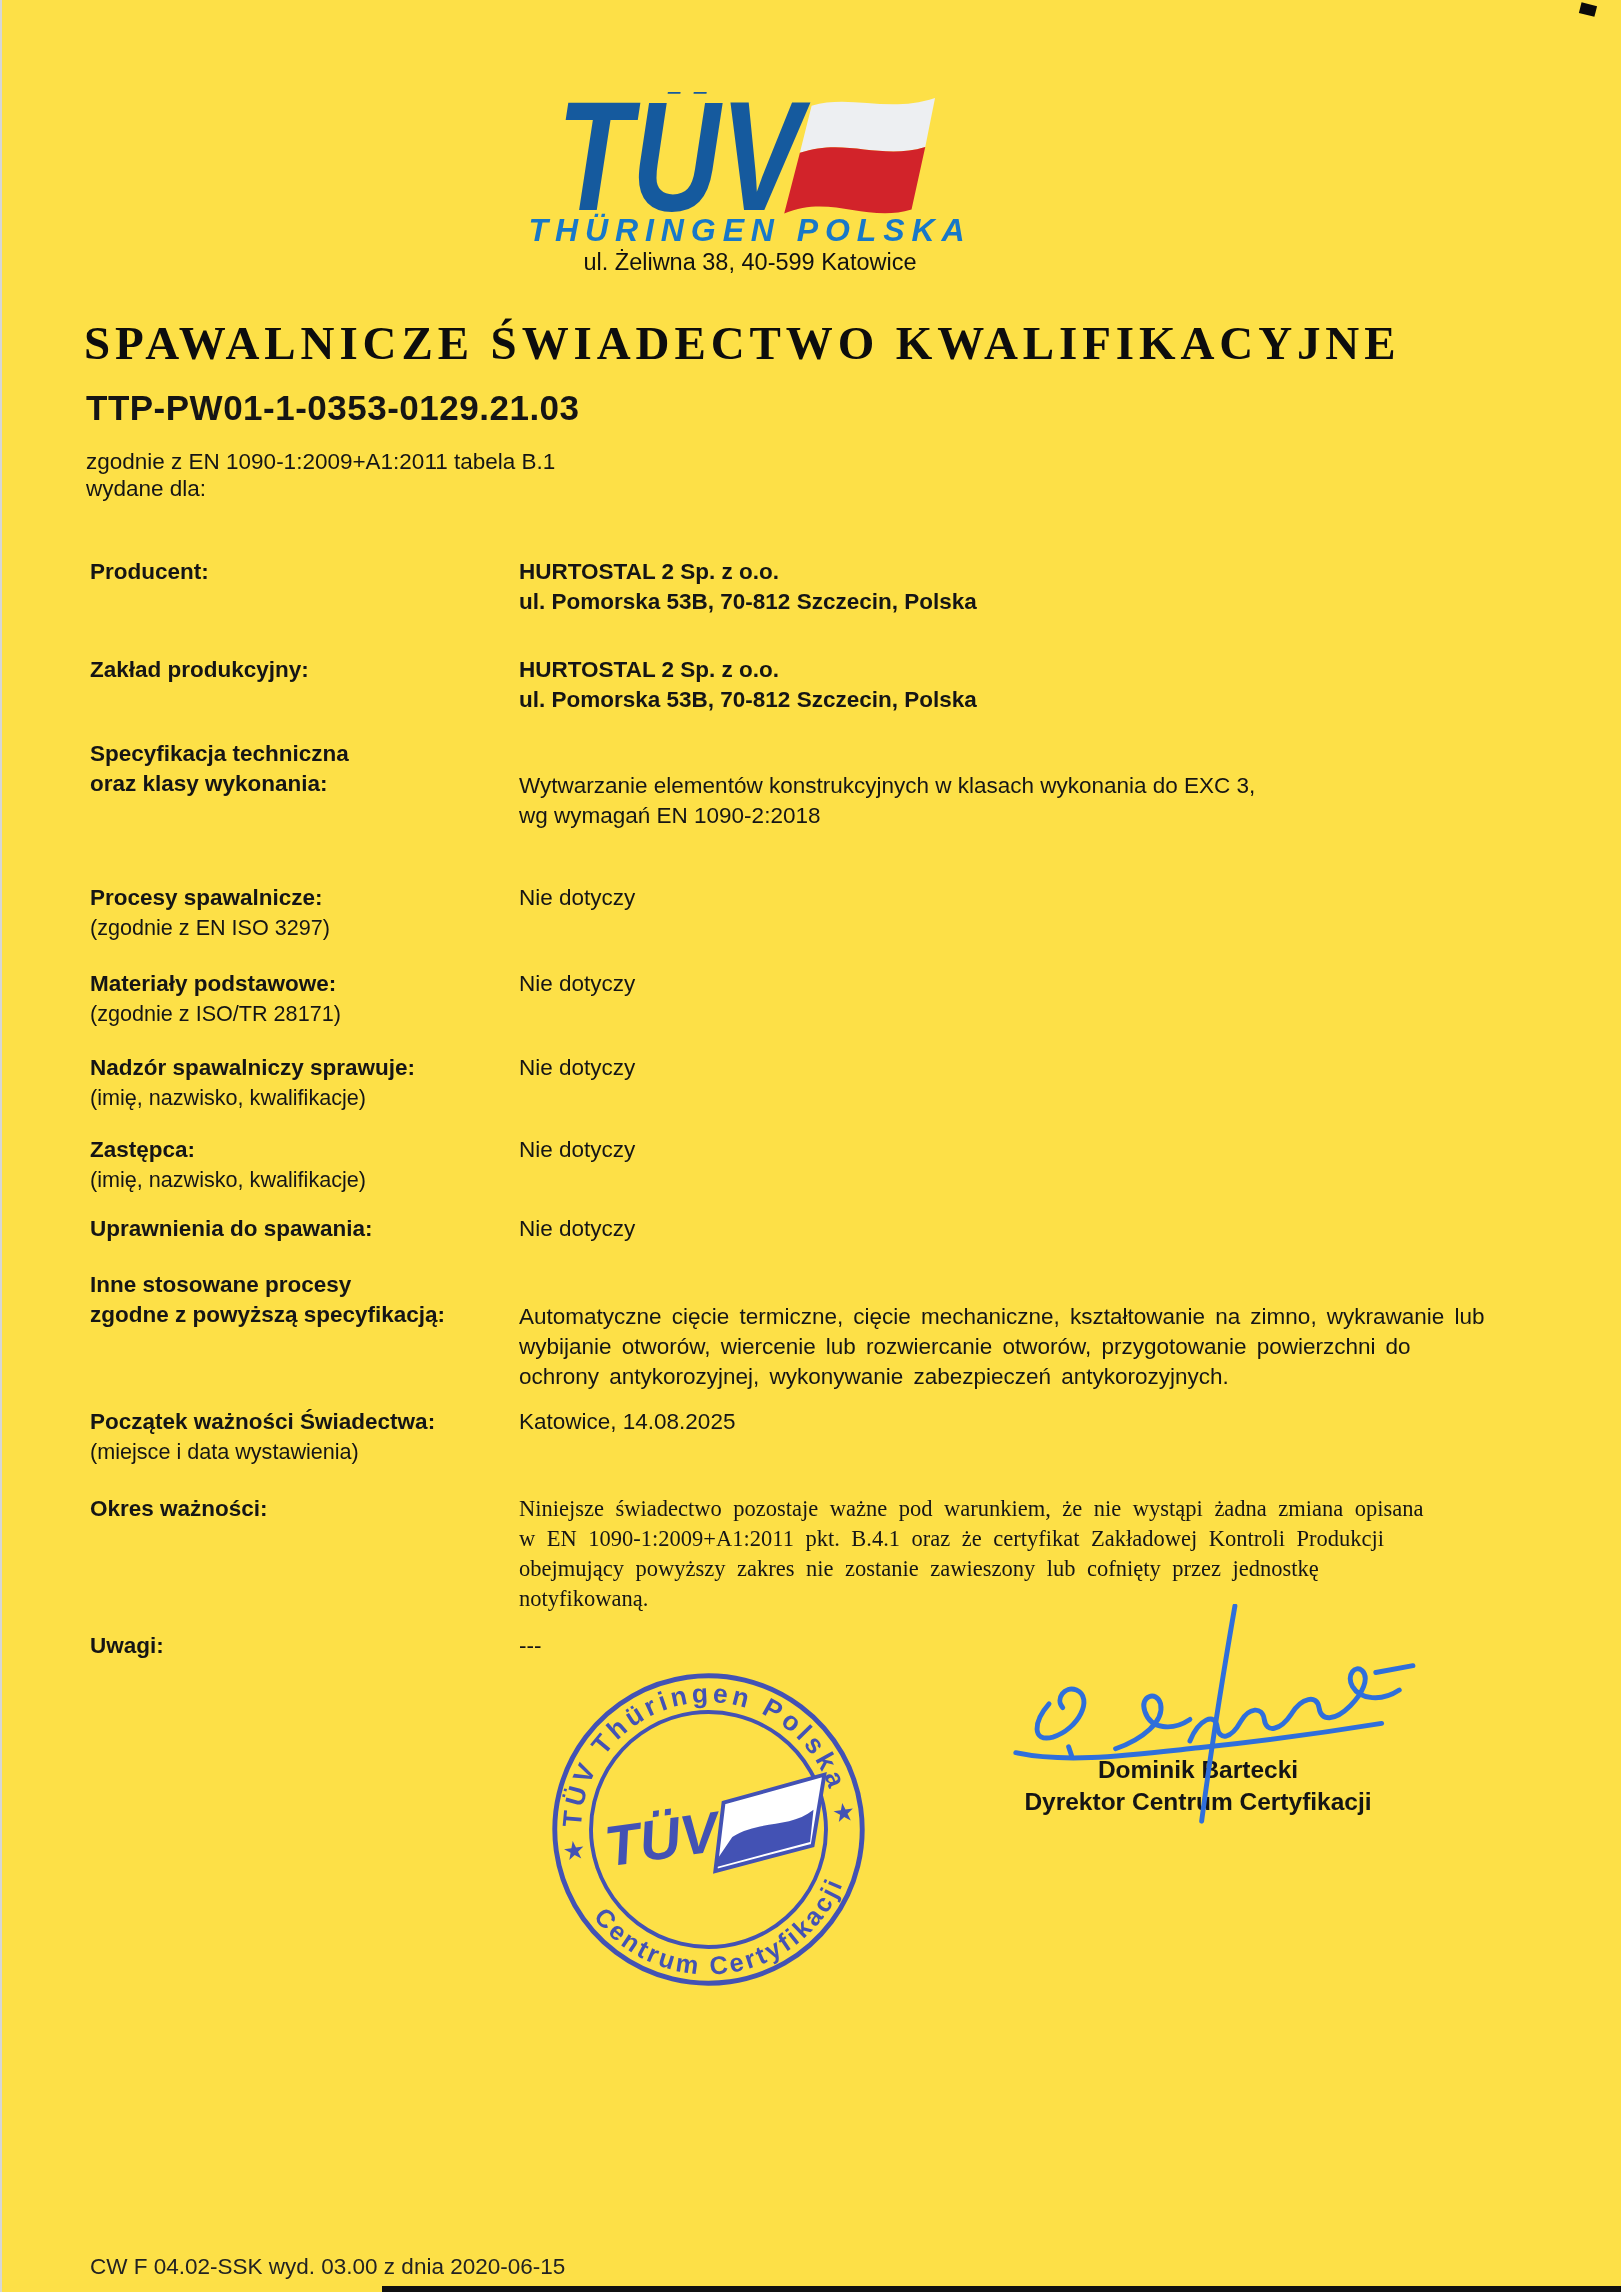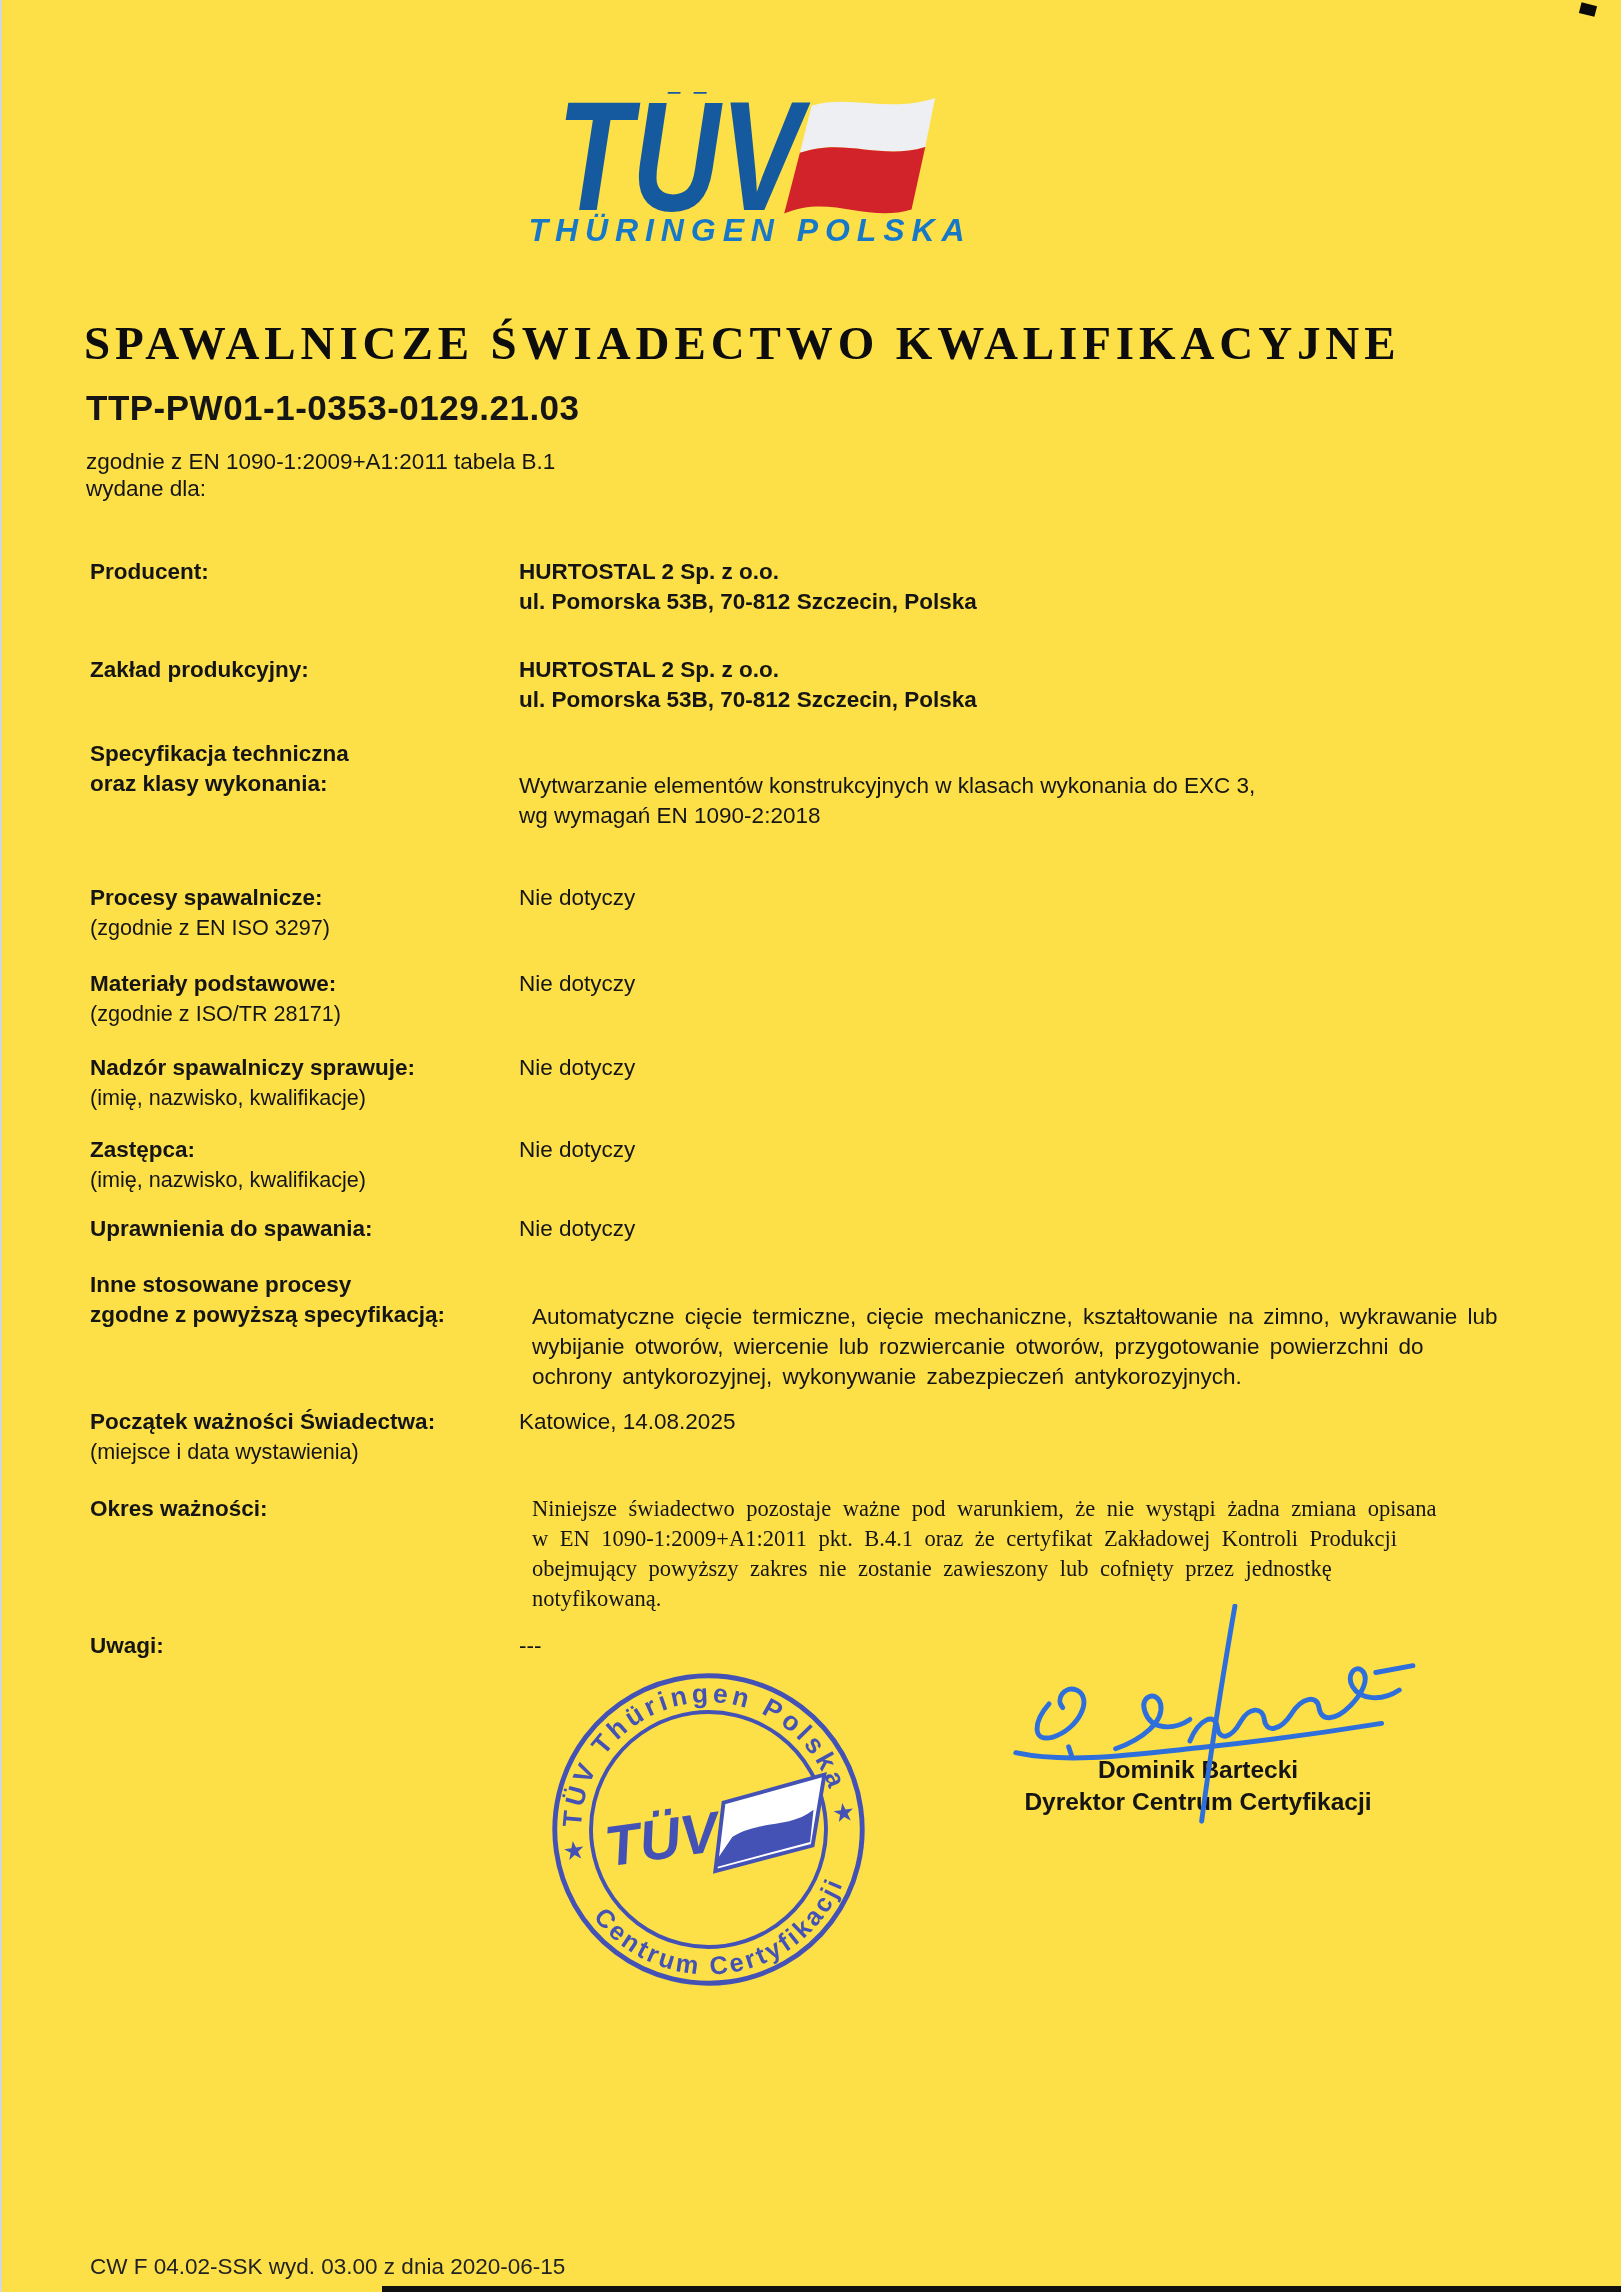--- a/index.html
+++ b/index.html
@@ -23,21 +23,21 @@
   .certno { position:absolute; left:86px; top:388px; font-size:35px; font-weight:bold; letter-spacing:0.5px; }
   .intro1 { position:absolute; left:86px; top:449px; font-size:22.5px; }
   .intro2 { position:absolute; left:86px; top:476px; font-size:22.5px; }
   
   .row { position:absolute; left:90px; width:1480px; font-size:22.5px; line-height:30px; }
   .row .lbl { position:absolute; left:0; top:0; width:423px; font-weight:bold; white-space:pre-line; }
   .row .sub { position:absolute; left:0; top:30px; width:423px; font-size:21.6px; font-weight:normal; }
   .row .val { position:absolute; left:429px; top:0; width:1049px; white-space:pre-line; }
   .val-b { font-weight:bold; }
   .val-off { top:32px !important; }
-  .val-j { text-align:justify; width:1041px !important;margin-left:13px; }
+  .val-j { text-align:justify; width:1041px !important; }
   .ws4 { word-spacing:3.9px; }
   .ws6 { word-spacing:5.9px;font-family:Liberation Serif, serif; }
   .r0 { top:557px; } .r1 { top:655px; } .r2 { top:739px; } .r3 { top:883px; }
   .r4 { top:969px; } .r5 { top:1053px; } .r6 { top:1135px; } .r7 { top:1214px; }
   .r8 { top:1270px; } .r9 { top:1407px; } .r10 { top:1494px; } .r11 { top:1631px; }
   
   .stamp-svg { position:absolute; left:545px; top:1666px; width:327px; height:327px; transform:rotate(-8deg); }
   .sig-svg { position:absolute; left:998px; top:1604px; width:421px; height:225px; z-index:3; }
   .sig-name { position:absolute; left:1002px; top:1756px; width:392px; text-align:center; font-size:24.5px; font-weight:bold; z-index:2; }
   .sig-role { position:absolute; left:1002px; top:1788px; width:392px; text-align:center; font-size:24.5px; font-weight:bold; z-index:2; }
@@ -58,20 +58,21 @@
 
   <svg class="logo-svg" viewBox="0 0 390 150">
     <g>
       <path d="M 262,14 C 302,2 340,22 388,6 L 378,56 C 332,70 296,46 250,62 Z" fill="#edeff2"></path>
       <path d="M 250,62 C 296,46 332,70 378,56 L 364,120 C 318,134 282,104 234,124 Z" fill="#d2232a"></path>
     </g>
     <text x="2" y="120" font-size="160" font-weight="bold" font-style="italic" fill="#155a9e" textLength="250" lengthAdjust="spacingAndGlyphs">TÜV</text>
   </svg>
 
   <div class="wordmark">THÜRINGEN POLSKA</div>
+  <div class="hdr-address">ul. Żeliwna 38, 40-599 Katowice</div>
 
   <div class="title">SPAWALNICZE ŚWIADECTWO KWALIFIKACYJNE</div>
   <div class="certno">TTP-PW01-1-0353-0129.21.03</div>
   <div class="intro1">zgodnie z EN 1090-1:2009+A1:2011 tabela B.1</div>
   <div class="intro2">wydane dla:</div>
 
   <div class="row r0">
     <div class="lbl">Producent:</div>
     <div class="val val-b">HURTOSTAL 2 Sp. z o.o.
 ul. Pomorska 53B, 70-812 Szczecin, Polska</div>

